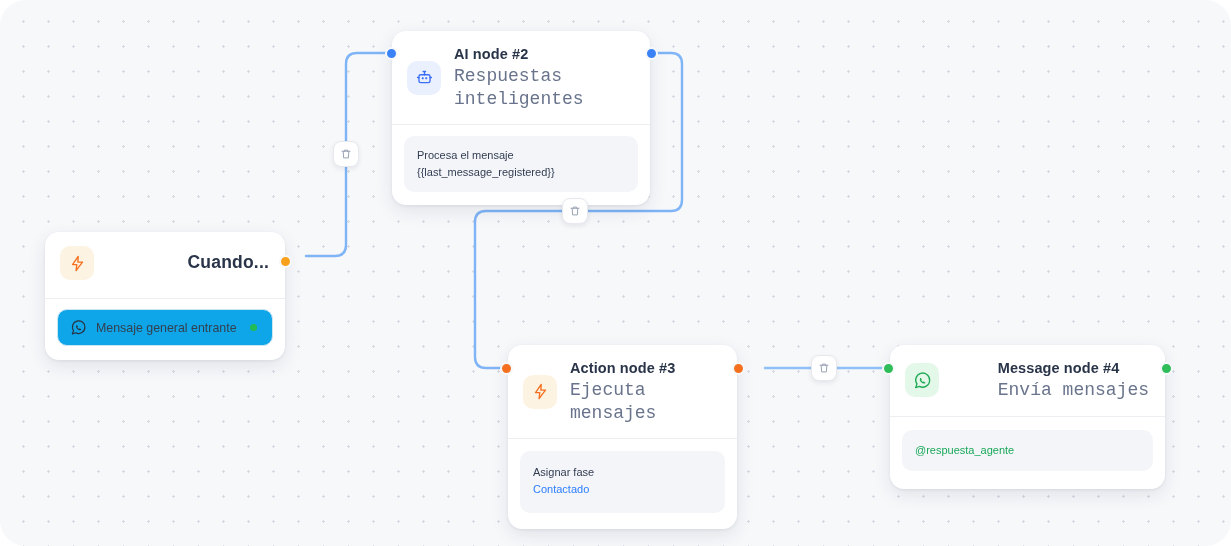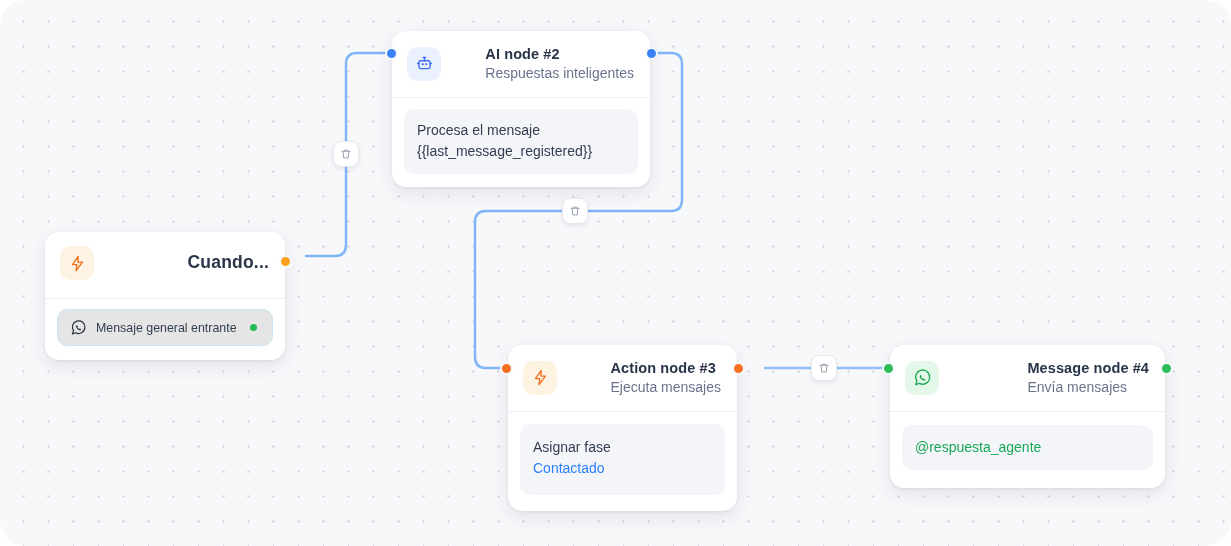--- a/index.html
+++ b/index.html
@@ -45,37 +45,37 @@
   .icon-box.blue  { background: #eaf0fe; }
   .icon-box.amber { background: #fdf3e3; }
   .icon-box.green { background: #e4f8ea; }
 
   .titles { display: flex; flex-direction: column; gap: 2px; }
   .node-title {
     font-size: 14.5px; font-weight: 700; color: #293449;
     letter-spacing: .1px; line-height: 1.25;
   }
   .node-title.big { font-size: 17.5px; letter-spacing: .2px; }
-  .node-sub { font-size: 14px; color: #69748c; line-height: 1.25; }
+  .node-sub { font-size: 18px; color: #69748c; line-height: 1.25; font-family: Liberation Mono, monospace; }
 
   .node-body { padding: 11px 12px 13px 12px; }
   .panel {
     background: #f4f5f8;
     border-radius: 10px;
     padding: 11px 13px;
-    font-size: 14px;
+    font-size: 11px;
     color: #323d52;
     line-height: 1.55;
   }
   .panel .link  { color: #2b7fff; }
   .panel .green { color: #1aa85a; }
 
   .chip {
     margin: 10px 12px 14px 12px;
-    background: #e5e5e5;
+    background: #0ea5e9;
     border: 1px solid #c9e6f5;
     border-radius: 10px;
     padding: 9px 12px;
     display: flex; align-items: center; gap: 9px;
     font-size: 12.4px; color: #34404f;
   }
   .dot-green {
     width: 7px; height: 7px; border-radius: 50%;
     background: #22bb55; display: inline-block; margin-left: 4px;
   }

